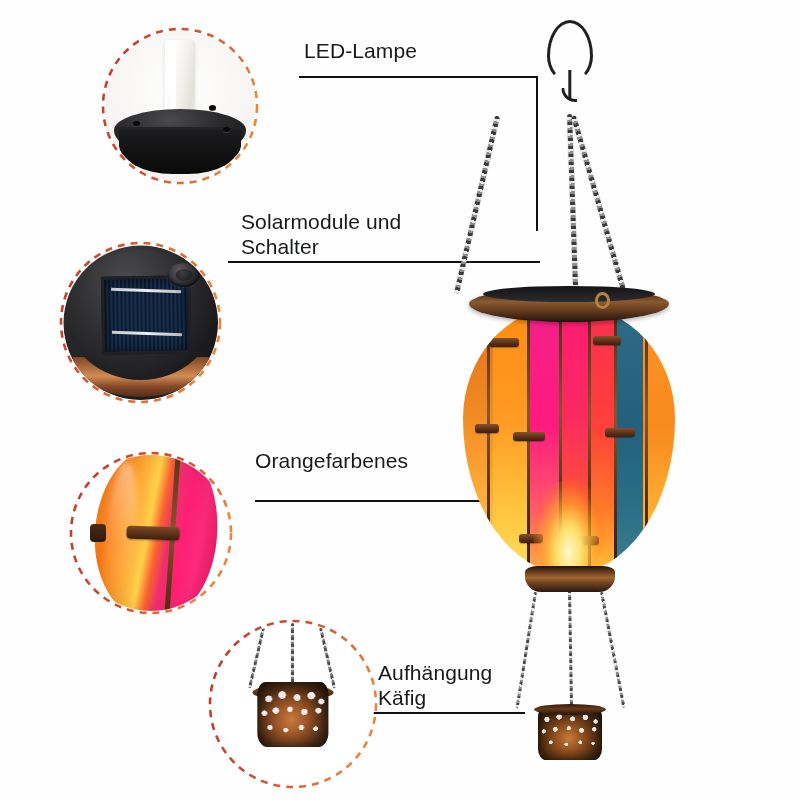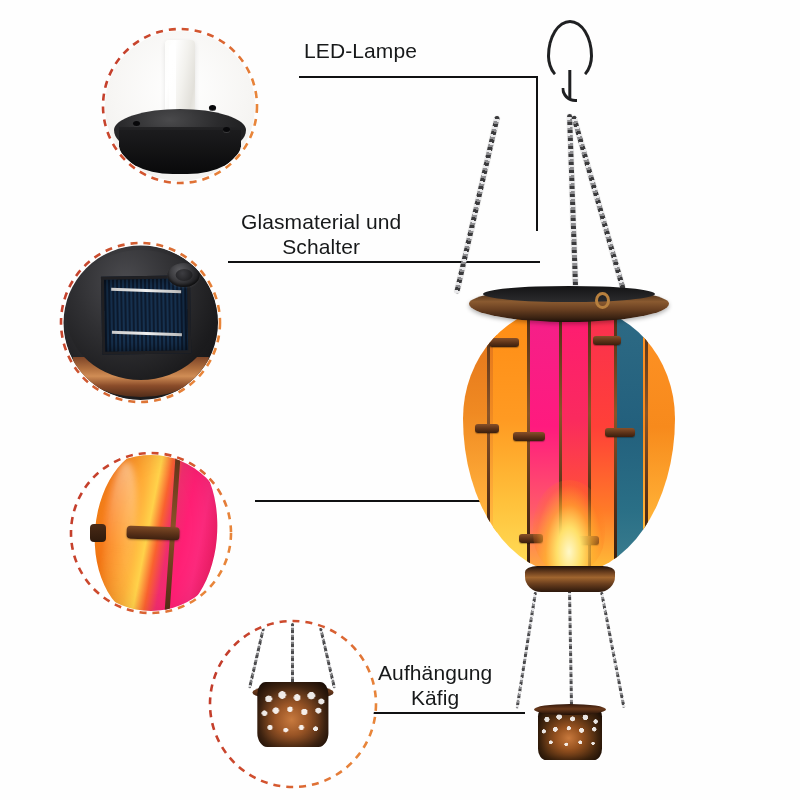--- a/index.html
+++ b/index.html
@@ -13,21 +13,20 @@
 
   
   .label{
     position:absolute;
     color:#17191a;
     font-size:21px;
     line-height:25px;
     letter-spacing:.1px;
     font-weight:400;
     white-space:pre-line;
-    text-align:center;
   }
   .rule{position:absolute;background:#101112;height:2.4px;}
   .rule-v{position:absolute;background:#101112;width:2.4px;}
 
   
   .callout{position:absolute;border-radius:50%;}
   .ring{
     position:absolute;inset:0;border-radius:50%;
     pointer-events:none;
   }
@@ -313,23 +312,23 @@
   <div class="rule-v" style="left:536px;top:76px;height:155px;"></div>
 
   <div class="rule" style="left:228px;top:261px;width:312px;"></div>
 
   <div class="rule" style="left:255px;top:500px;width:241px;"></div>
 
   <div class="rule" style="left:373px;top:712px;width:152px;"></div>
 
   <div class="label" style="left:304px;top:38px;">LED-Lampe</div>
 
-  <div class="label" style="left:241px;top:209px;"><span>Glasmaterial und</span><br><span>Schalter</span></div>
-
-  <div class="label" style="left:255px;top:448px;"><br></div>
+  <div class="label" style="left:241px;top:209px;"><span>Solarmodule und</span><br><span>Schalter</span></div>
+
+  <div class="label" style="left:255px;top:448px;"><span>Orangefarbenes</span><br></div>
 
   <div class="label" style="left:378px;top:660px;"><span>Aufhängung</span><br><span>Käfig</span></div>
 
   <div class="callout" style="left:100px;top:26px;width:160px;height:160px;">
     <div class="clipwrap">
       <div class="photo c1-bg"></div>
       <div class="led-tube"></div>
       <div class="led-metal"></div>
       <div class="led-base"></div>
       <div class="led-base3"></div>

